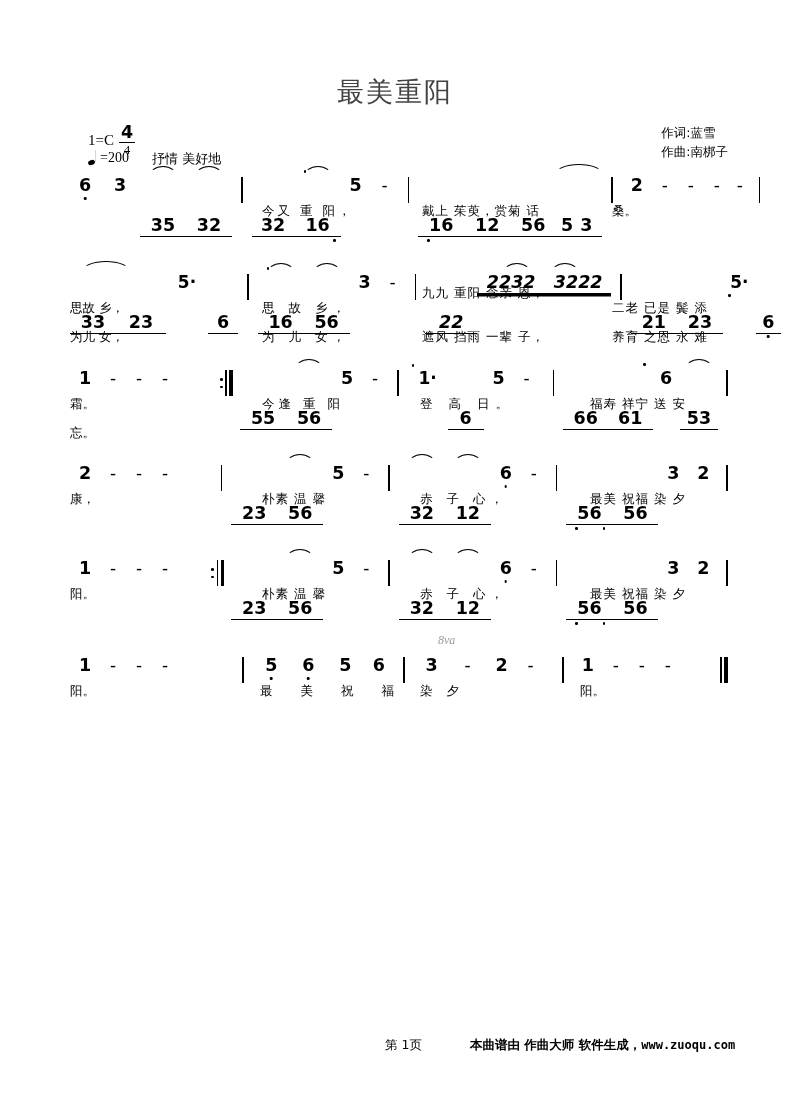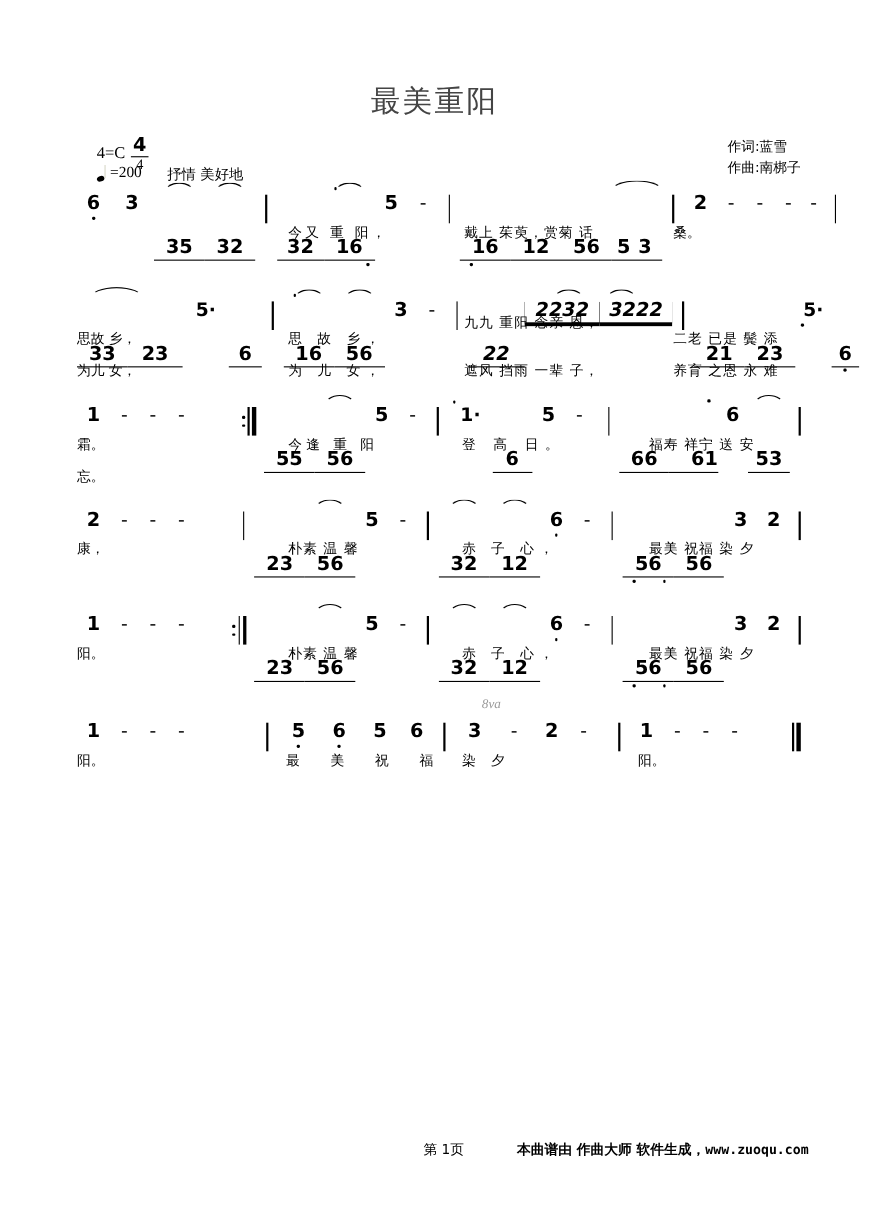--- a/index.html
+++ b/index.html
@@ -83,21 +83,21 @@
   #footer .pg{position:absolute;left:385px;}
   #footer .src{position:absolute;left:470px;font-weight:bold;}
   #footer .url{font-family:"DejaVu Sans Mono",monospace;font-size:12px;}
 </style>
 </head>
 <body>
 
 <div id="title">最美重阳</div>
 
 <div id="key-sig">
-  <span>4=C</span>
+  <span>1=C</span>
   <span class="frac">
     <span class="num">4</span>
     <span class="den">4</span>
   </span>
 </div>
 
 <div id="tempo">
   <span class="quarter-note"></span>
   <span>=200</span>
 </div>
@@ -344,21 +344,21 @@
           <span class="dash">-</span>
         </div>
     </div>
 
     <div class="barline"></div>
 
     <div class="measure" style="width:155px;">
       <div class="ncell" style="width:46px;">
         <span class="num beam1">66</span>
       </div>
-      <div class="ncell" style="width:46px;text-align:right;">
+      <div class="ncell" style="width:46px;">
         <span class="num beam1">61</span>
         <span style="position:absolute;right:7px;top:-5px;width:2.6px;height:2.6px;background:#000;border-radius:50%;"></span>
       </div>
       <div class="ncell" style="width:28px;">
         <span class="num">6</span>
       </div>
       <div class="ncell" style="width:40px;">
         <span class="slur"></span>
         <span class="num beam1">53</span>
       </div>

